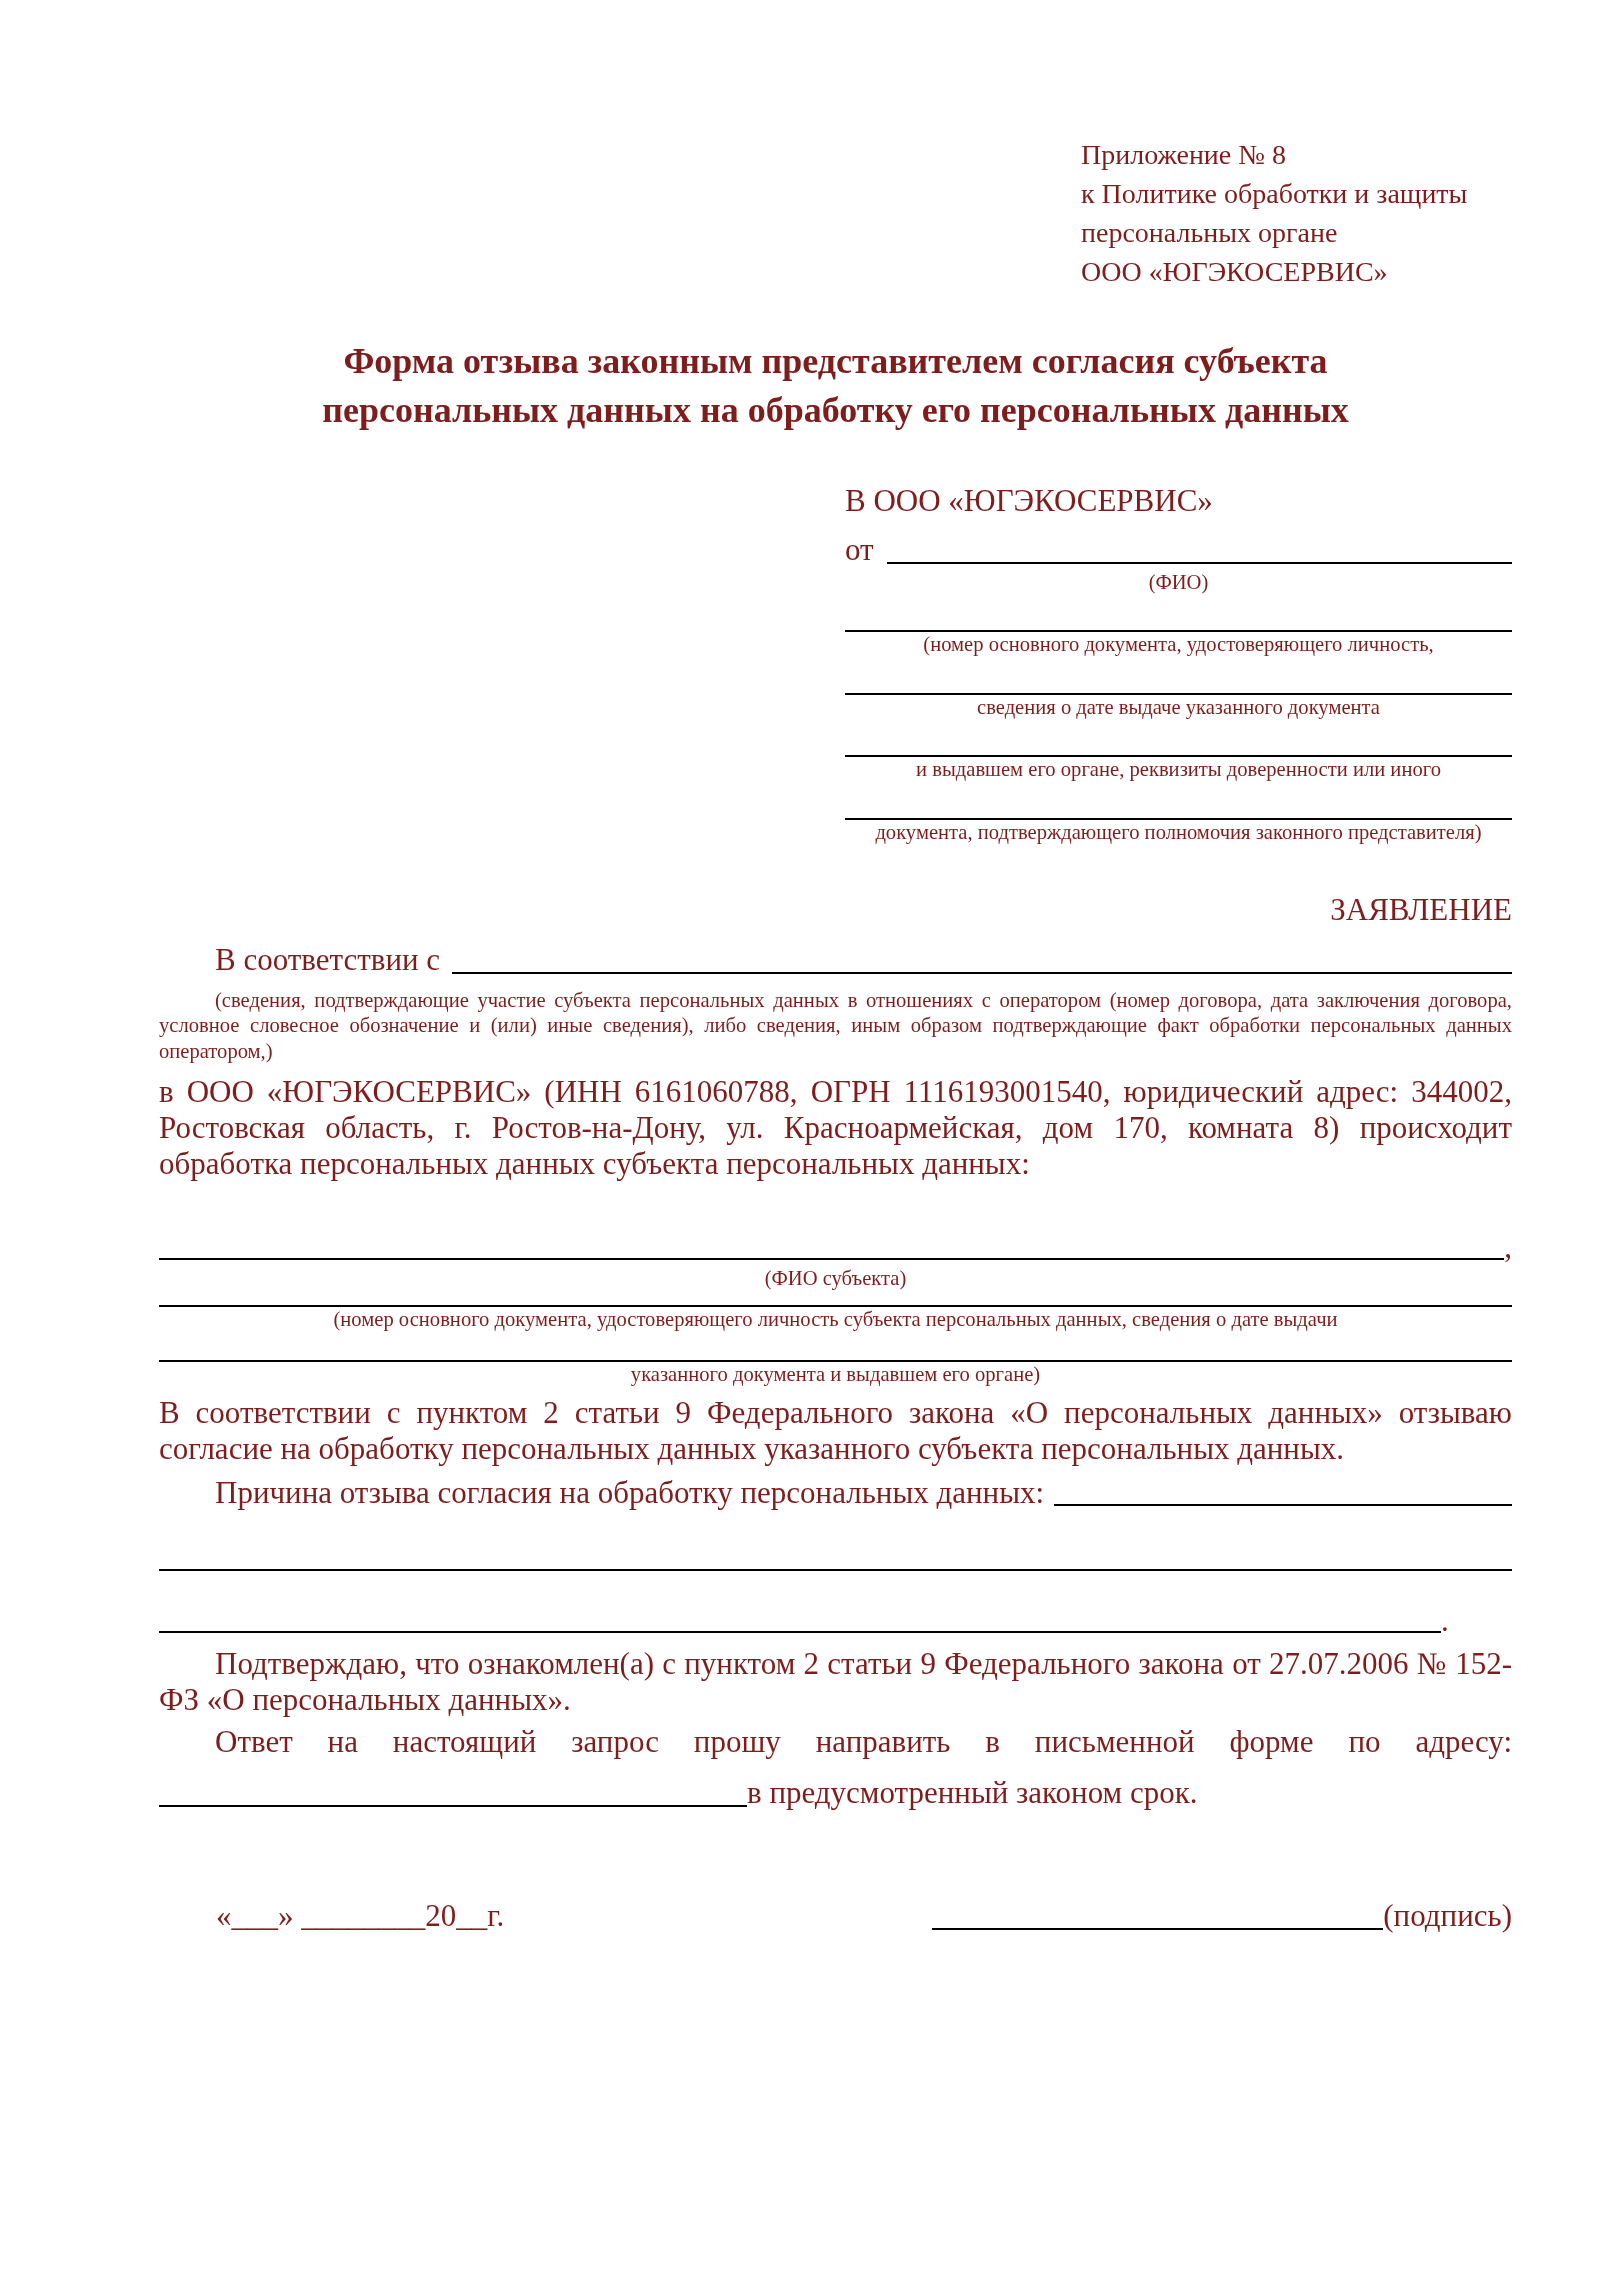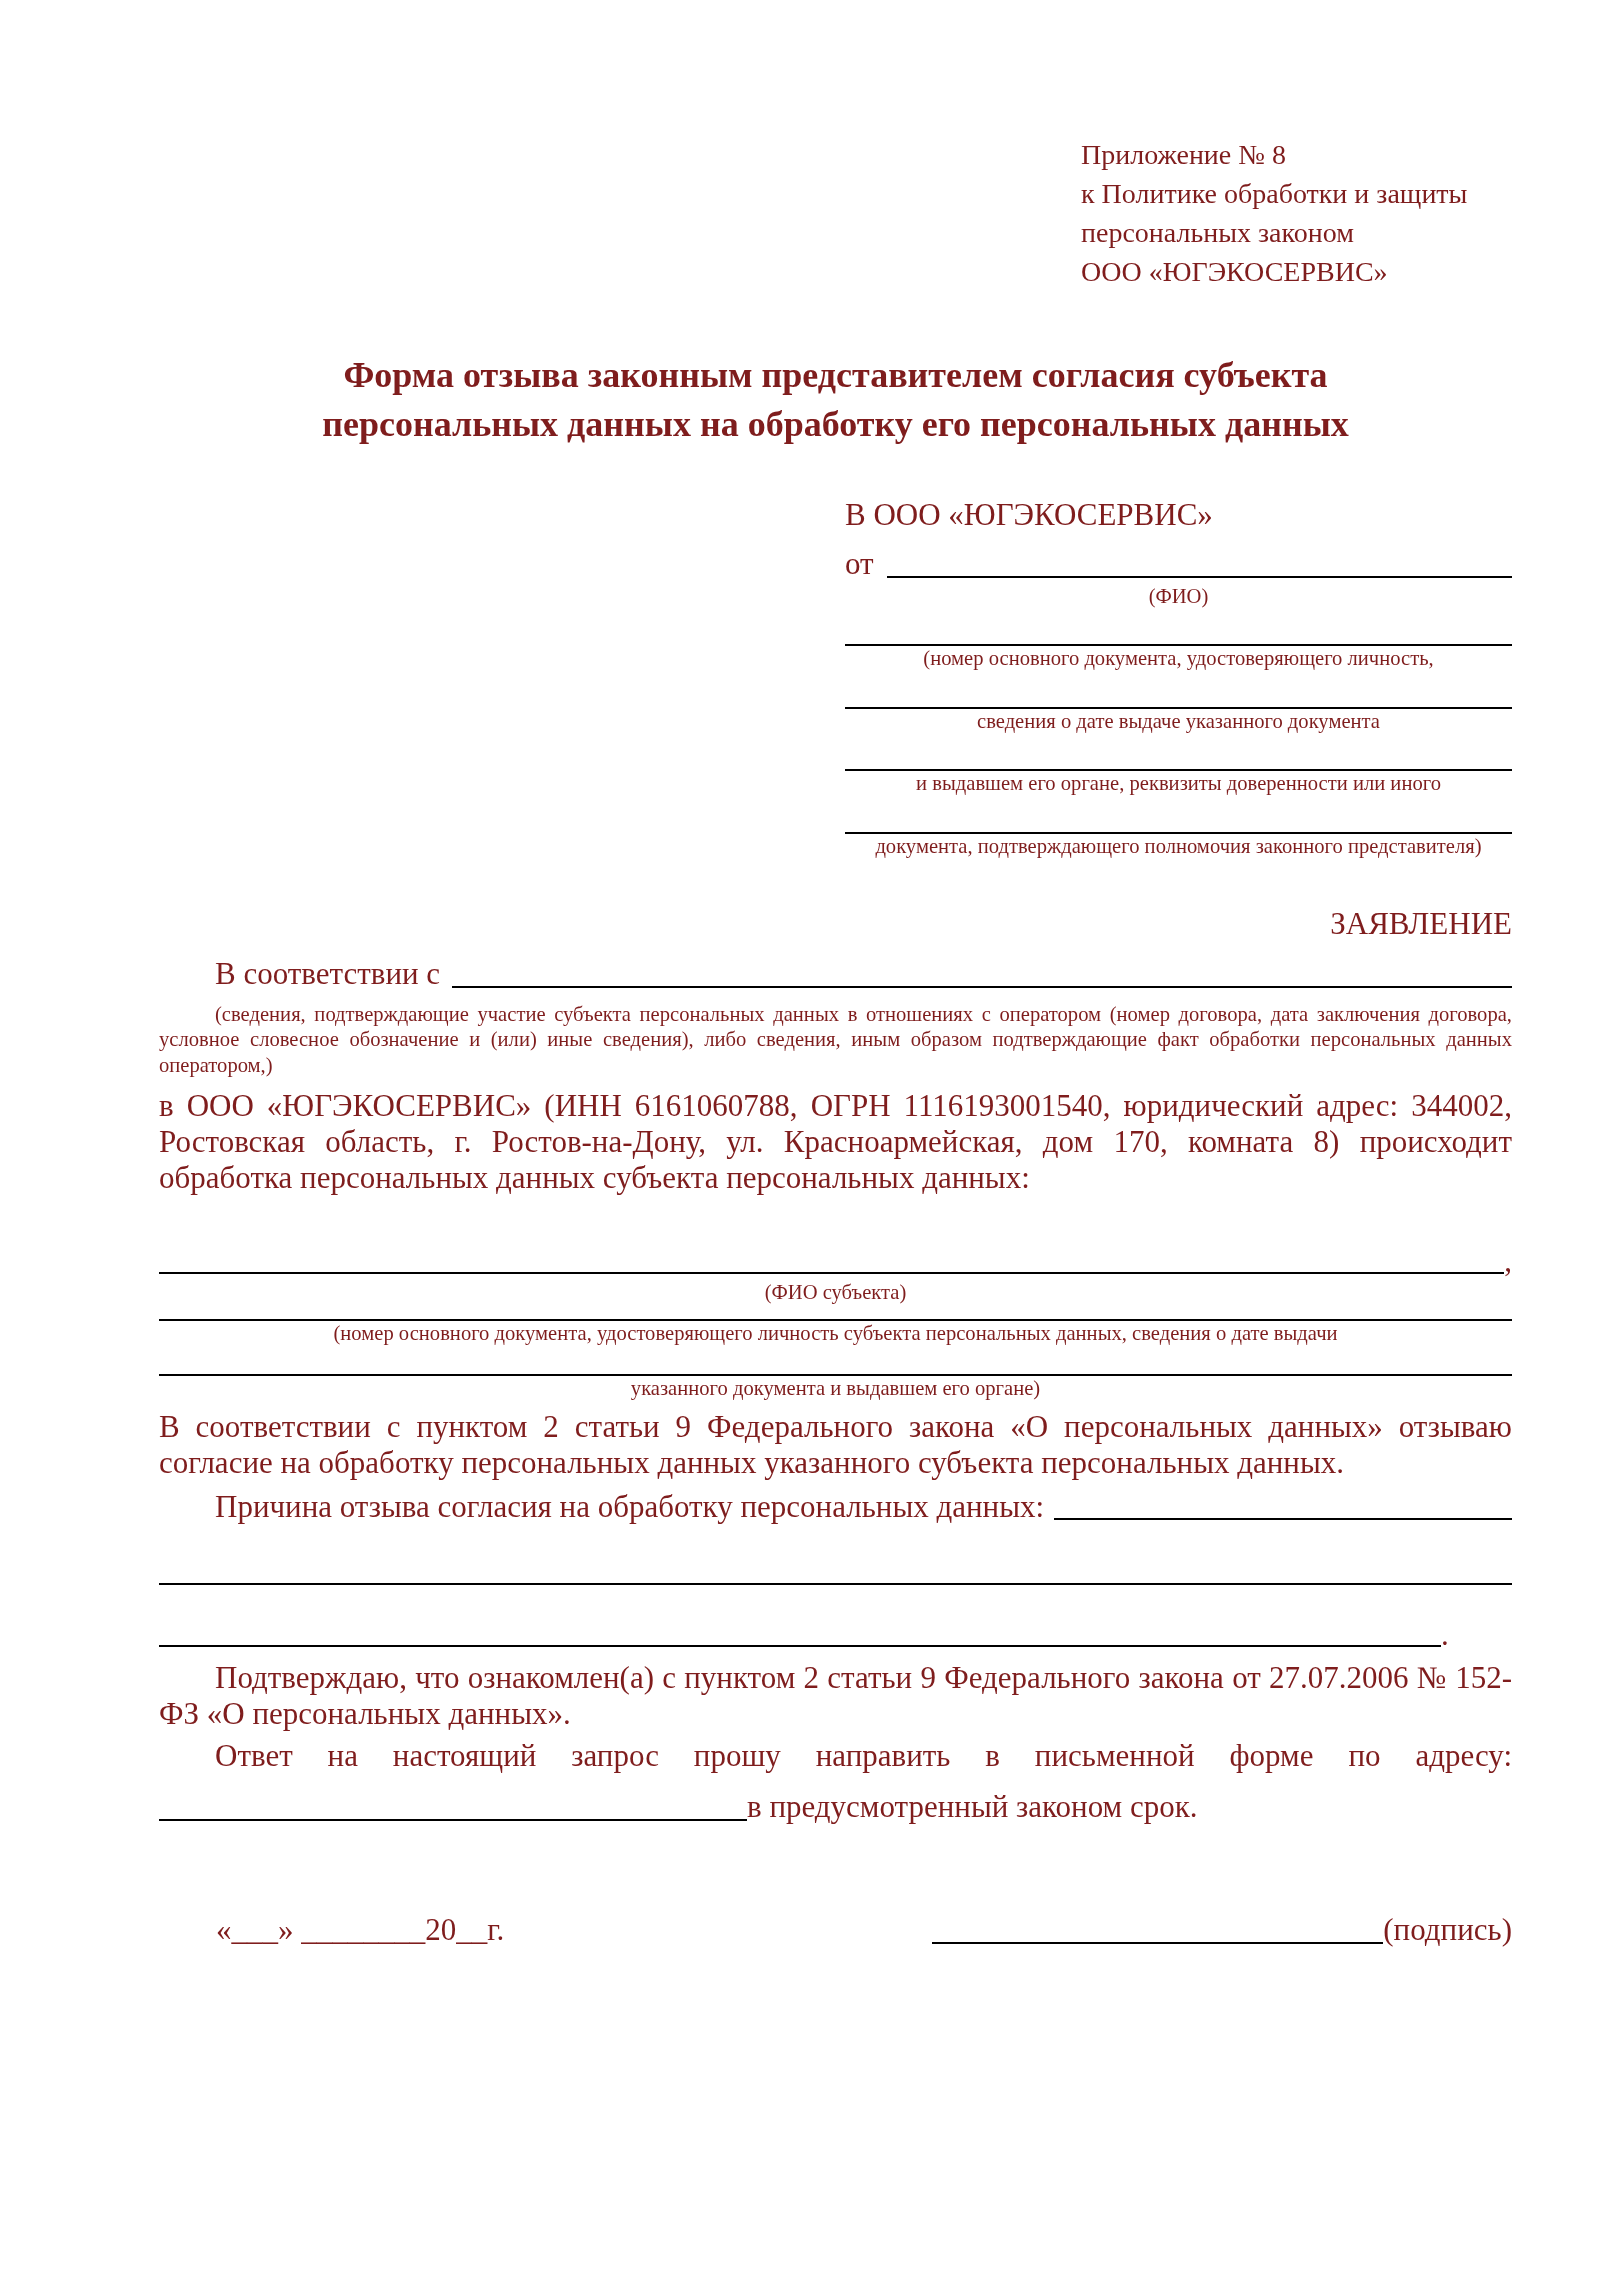--- a/index.html
+++ b/index.html
@@ -20,21 +20,21 @@
   .header-block {
     padding-top:135px;
     margin-left:922px;
     font-size:28px;
     line-height:39px;
     white-space:nowrap;
   }
 
   
   .title {
-    margin-top:60px;
+    margin-top:46px;
     text-align:center;
     font-size:36px;
     font-weight:bold;
     line-height:49px;
   }
 
   
   .addressee { margin-top:45px; margin-left:686px; width:667px; font-size:31px; }
   .addr-to { line-height:41px; }
   .addr-from { display:flex; margin-top:7.8px; line-height:41px; }
@@ -80,21 +80,21 @@
 </style>
 </head>
 <body>
 
 <div class="page">
   <div class="content">
 
     <div class="header-block">
       <div>Приложение № 8</div>
       <div>к Политике обработки и защиты</div>
-      <div>персональных законом</div>
+      <div>персональных органе</div>
       <div>ООО «ЮГЭКОСЕРВИС»</div>
     </div>
 
     <div class="title">
       <div>Форма отзыва законным представителем согласия субъекта</div>
       <div>персональных данных на обработку его персональных данных</div>
     </div>
 
     <div class="addressee">
       <div class="addr-to">В ООО «ЮГЭКОСЕРВИС»</div>

